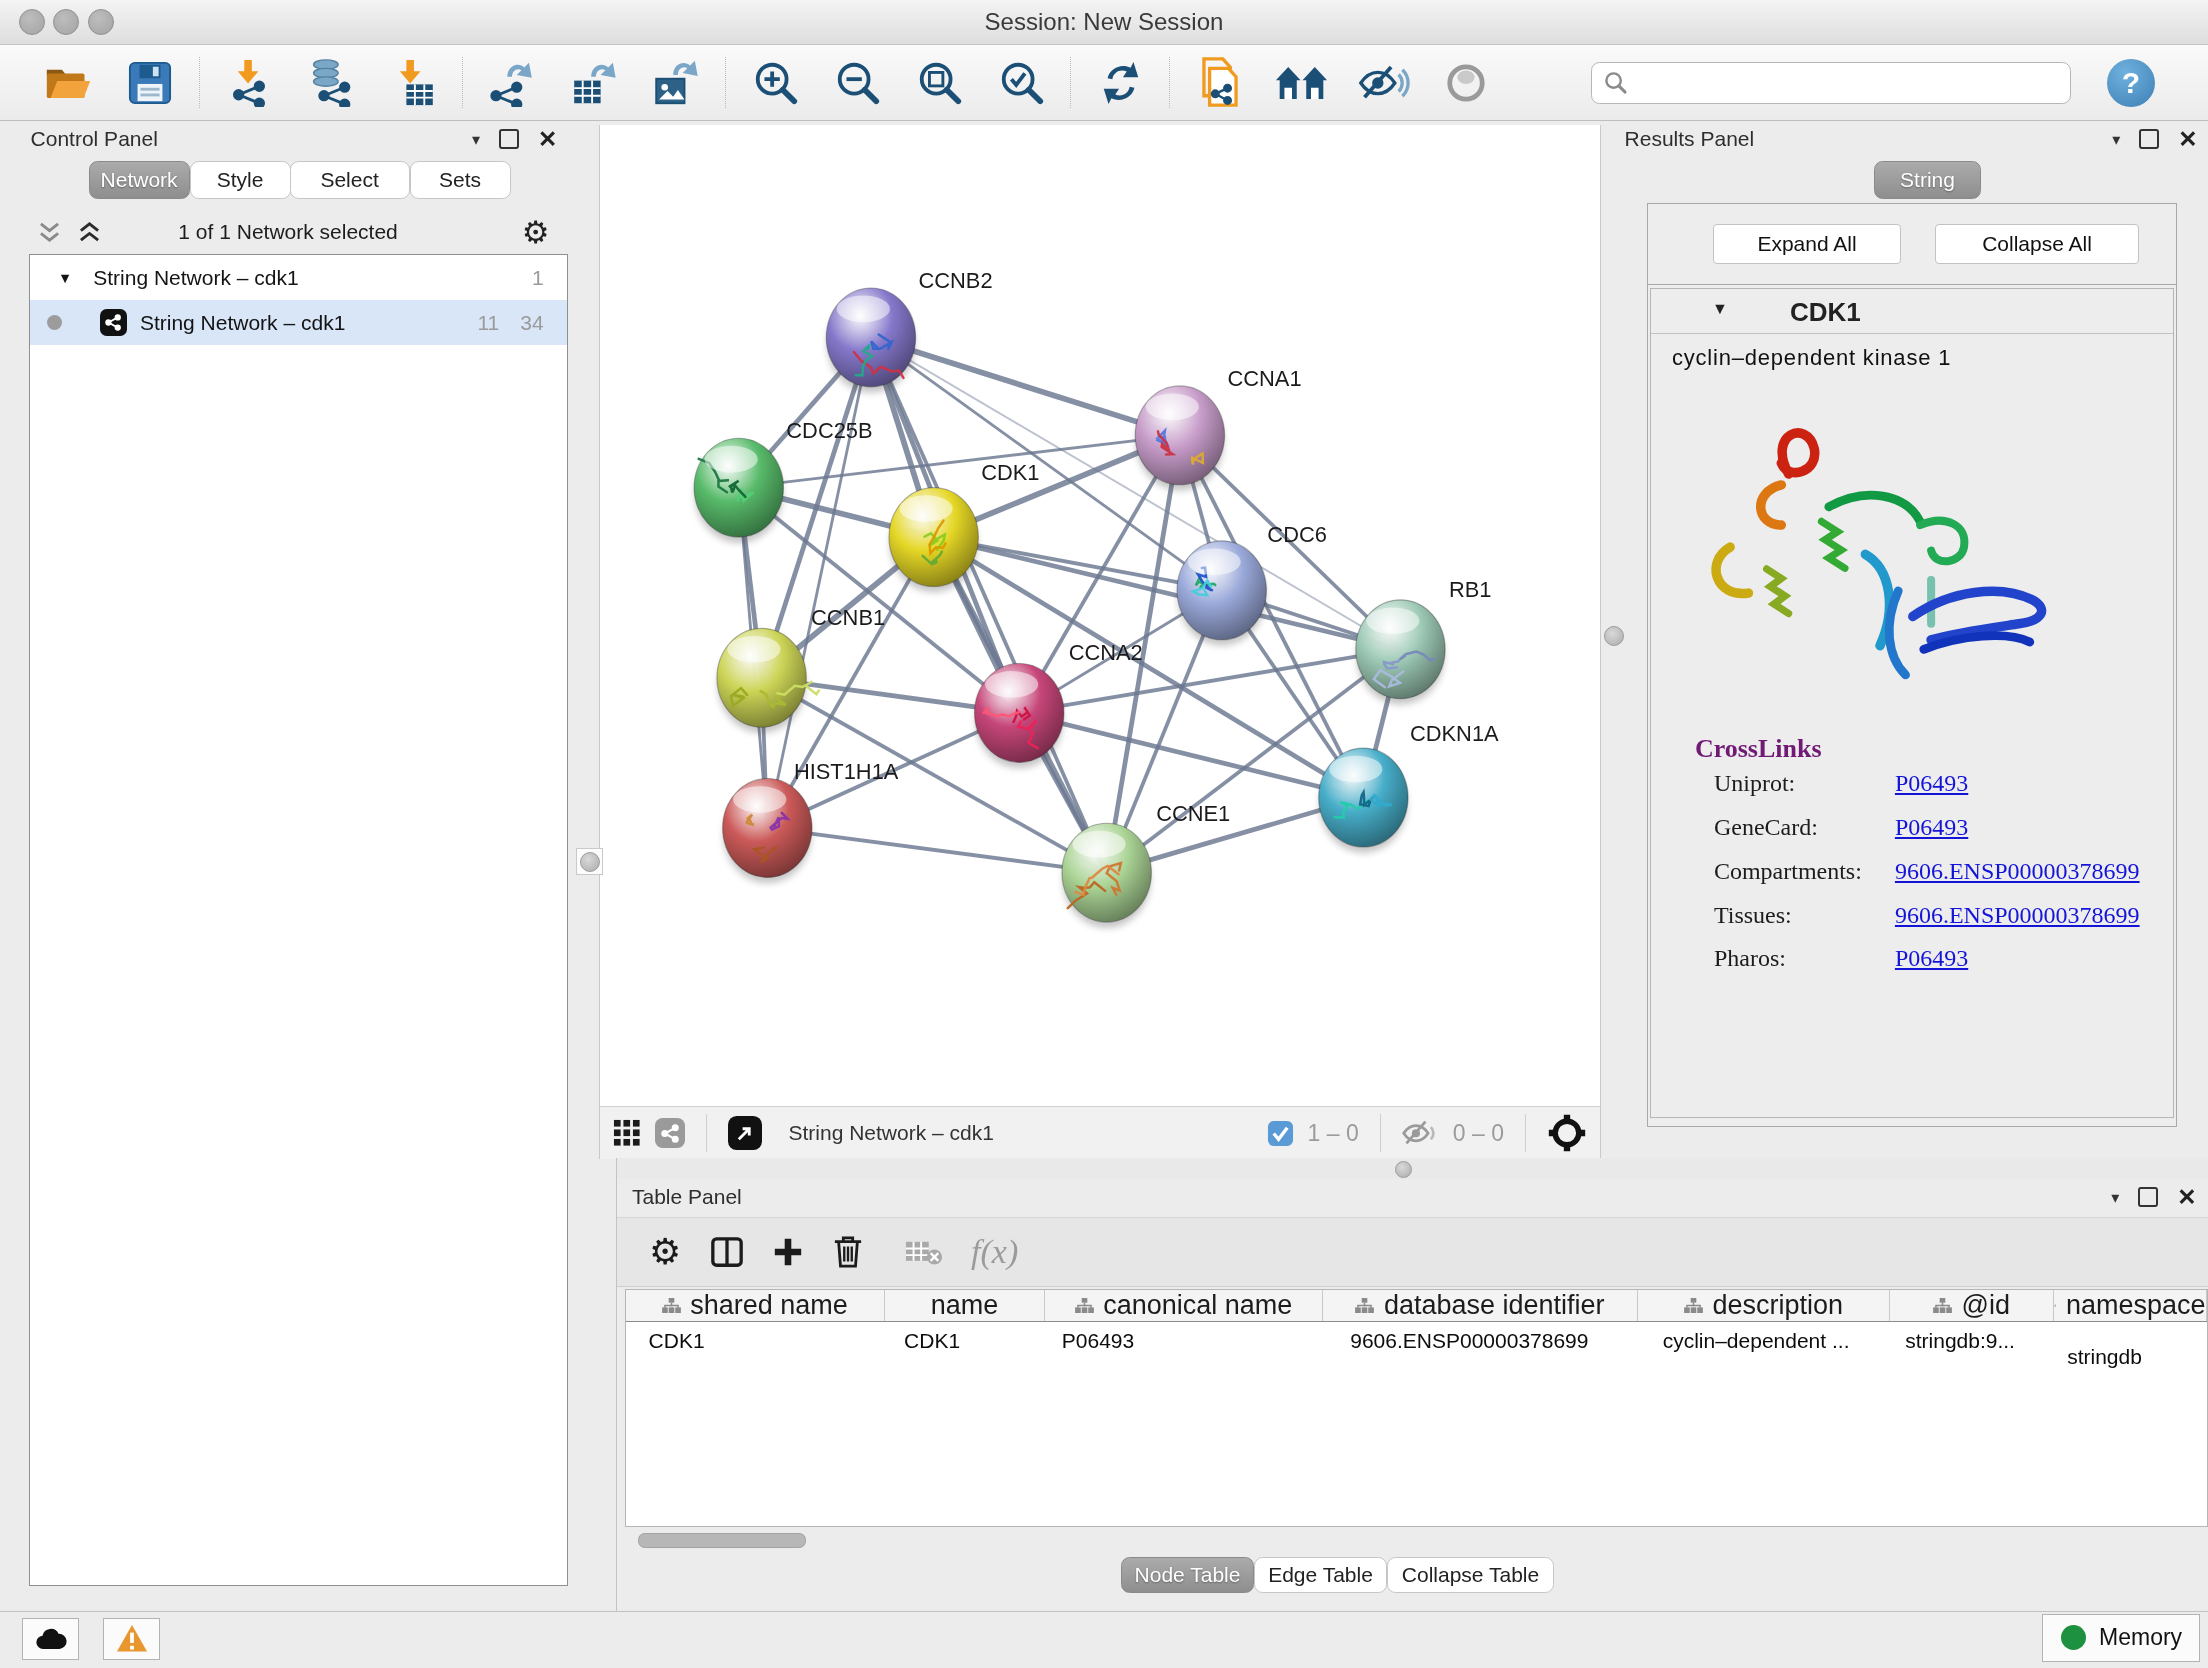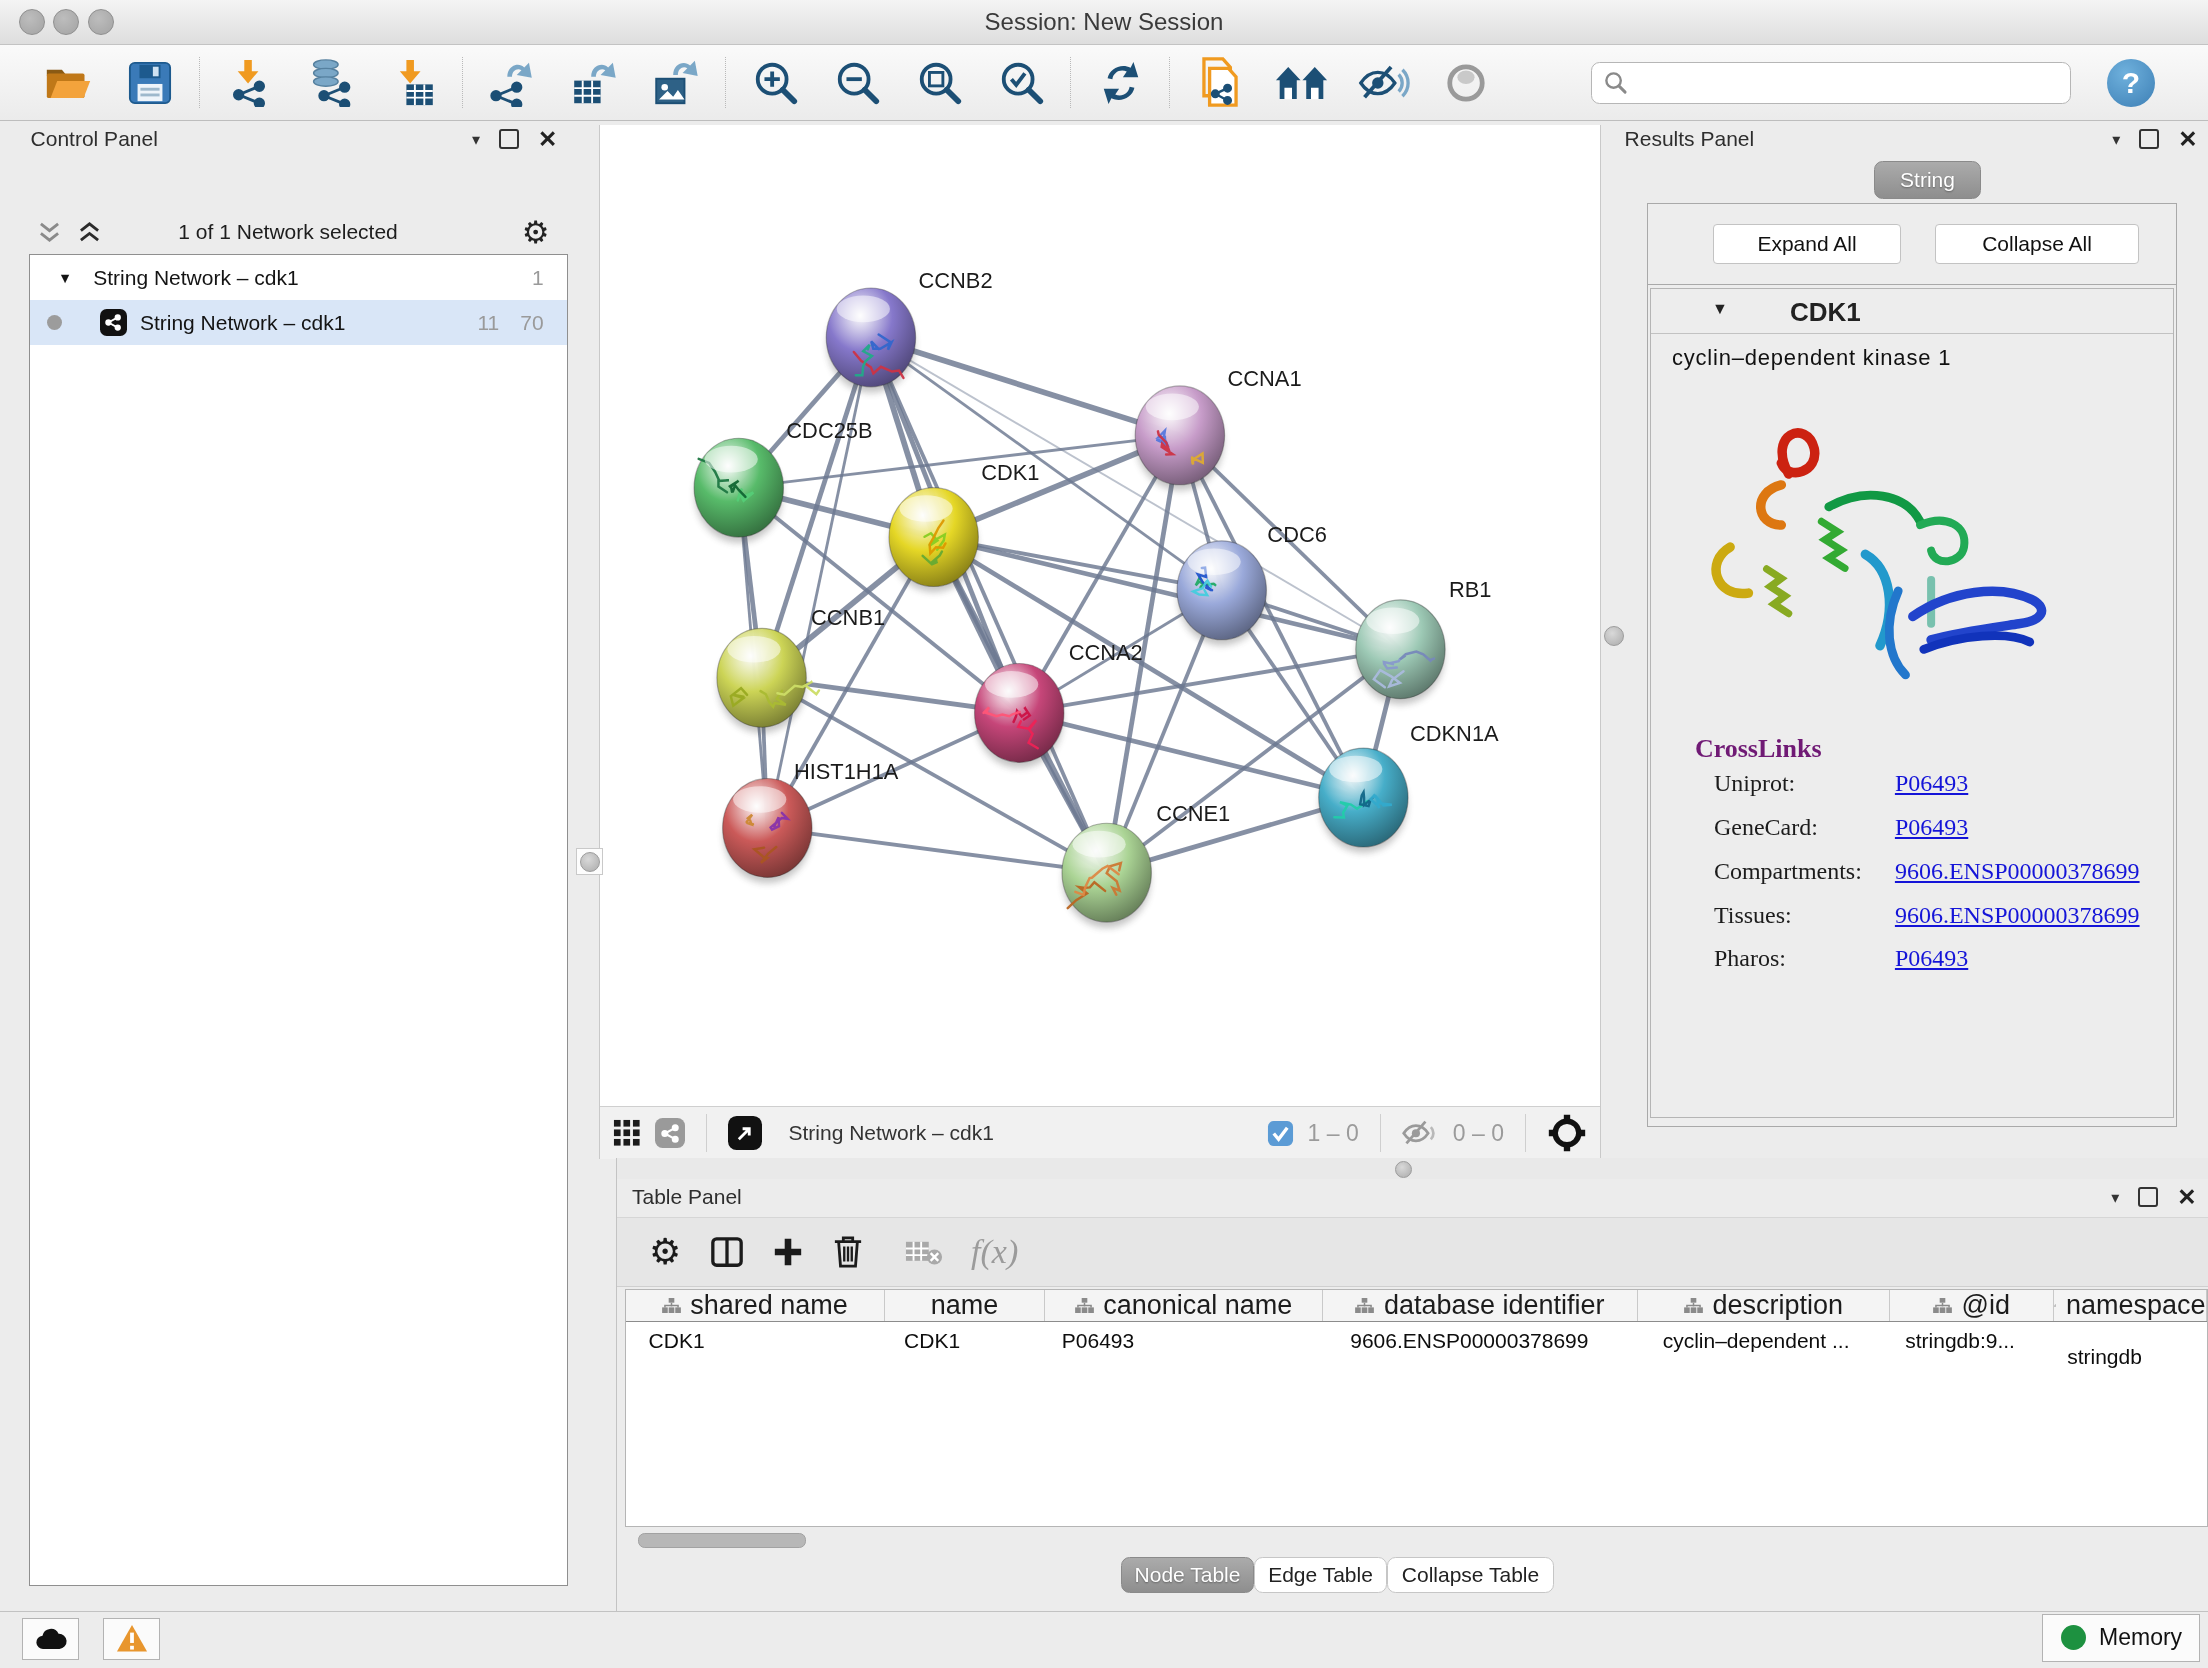--- a/index.html
+++ b/index.html
@@ -275,20 +275,26 @@
 
 <div class="abs" id="control-panel">
   <div class="phead">
     <span class="ptitle">Control Panel</span>
     <span class="pctrls">
       <span class="pchev">▾</span>
       <span class="pmax"></span>
       <span class="pclose">✕</span>
     </span>
   </div>
+  <div id="cp-tabs" style="position:absolute;top:40px;left:0;width:100%;height:42px;">
+      <div class="tab sel" style="left: 81px; width: 101px; top: 0px;">Network</div>
+      <div class="tab" style="left: 182px; width: 101px; top: 0px;">Style</div>
+      <div class="tab" style="left: 282px; width: 120px; top: 0px;">Select</div>
+      <div class="tab" style="left: 402px; width: 101px; top: 0px;">Sets</div>
+    </div>
   <div id="cp-subbar">
     <svg width="27" height="21" viewBox="0 0 28 22" style="margin-left:28.5px">
       <path d="M5 2 l9 7 9-7 M5 12 l9 7 9-7" fill="none" stroke="#8a8a8a" stroke-width="3"></path>
       </svg>
     <svg width="27" height="21" viewBox="0 0 28 22" style="margin-left:13.3px">
       <path d="M5 9 l9-7 9 7 M5 19 l9-7 9 7" fill="none" stroke="#2b2b2b" stroke-width="3"></path>
       </svg>
     <span id="cp-status">1 of 1 Network selected</span>
     <span style="margin-left:auto;margin-right:19px;font-size:31px;color:#222;">⚙</span>
   </div>
@@ -305,21 +311,21 @@
             <g stroke="#fff" stroke-width="2.2" fill="#fff">
           <circle cx="15" cy="4" r="2.6"></circle>
               <circle cx="15" cy="16" r="2.6"></circle>
               <circle cx="4" cy="10" r="2.6"></circle>
           <path d="M4 10 L15 4 M4 10 L15 16" fill="none"></path>
             </g>
           </svg>
       </span>
       <span style="margin-left:13.3px;">String Network – cdk1</span>
       <span class="cnt" style="margin-left:auto;">11</span>
-      <span class="cnt" style="margin-left:21px;margin-right:23px;">70</span>
+      <span class="cnt" style="margin-left:21px;margin-right:23px;">34</span>
     </div>
   </div>
 </div>
 
 <div class="abs" id="canvas-area">
   <svg id="net-svg" width="1002" height="981" viewBox="0 0 1054 1031">
       <defs>
         <filter id="soft" x="-40%" y="-40%" width="180%" height="180%">
           <feGaussianBlur stdDeviation="4"></feGaussianBlur>
         </filter>

